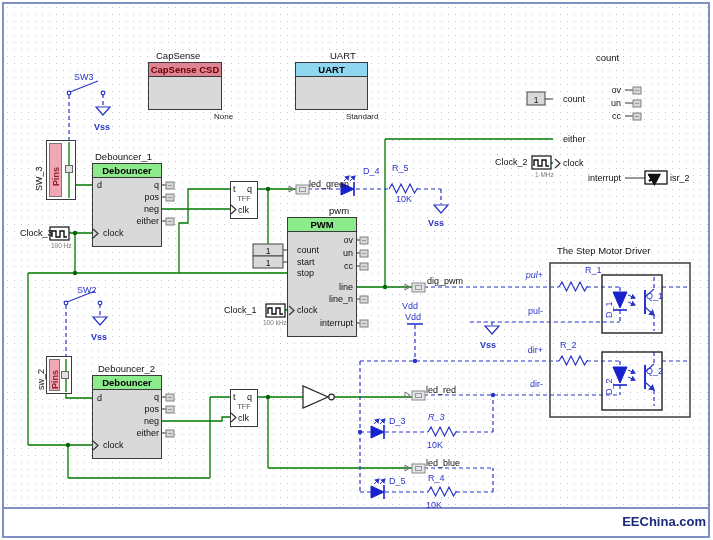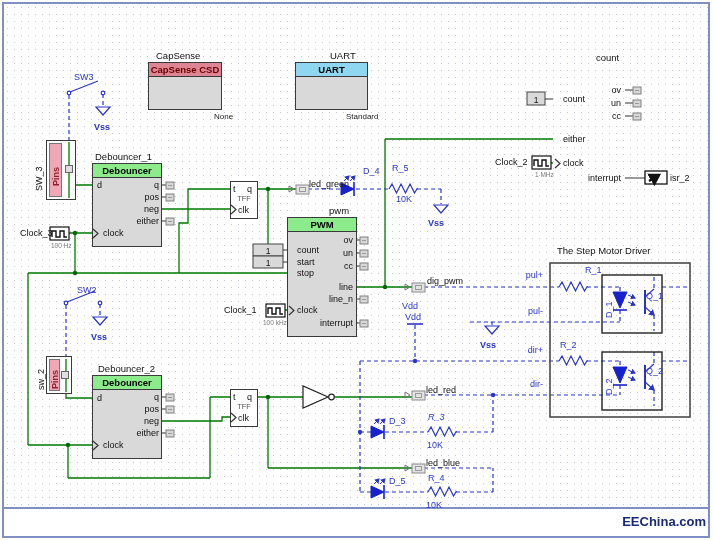--- a/index.html
+++ b/index.html
@@ -346,21 +346,21 @@
 
   <span class="lbl b" style="left:74px;top:72px;">SW3</span>
   <span class="lbl b" style="left:77px;top:285px;">SW2</span>
   <span class="lbl b bold" style="left:94px;top:122px;">Vss</span>
   <span class="lbl b bold" style="left:428px;top:218px;">Vss</span>
   <span class="lbl b bold" style="left:91px;top:332px;">Vss</span>
   <span class="lbl b bold" style="left:480px;top:340px;">Vss</span>
   <span class="lbl b" style="left:402px;top:301px;">Vdd</span>
   <span class="lbl b" style="left:405px;top:312px;">Vdd</span>
 
-  <span class="lbl b pr" style="left:505px;top:270px;width:38px;">pul+</span>
+  <span class="lbl b pr" style="left:505px;top:270px;width:38px;font-style:italic;">pul+</span>
   <span class="lbl b pr" style="left:505px;top:306px;width:38px;">pul-</span>
   <span class="lbl b pr" style="left:505px;top:345px;width:38px;">dir+</span>
   <span class="lbl b pr" style="left:505px;top:379px;width:38px;">dir-</span>
   <span class="lbl b" style="left:560px;top:265px;padding-left:25px;">R_1</span>
   <span class="lbl b" style="left:560px;top:340px;">R_2</span>
   <span class="lbl b" style="left:646px;top:291px;text-align:right;">Q_1</span>
   <span class="lbl b" style="left:646px;top:366px;">Q_2</span>
   <span class="lbl b rot" style="left:604px;top:318px;">D_1</span>
   <span class="lbl b rot" style="left:604px;top:395px;">D_2</span>
 

